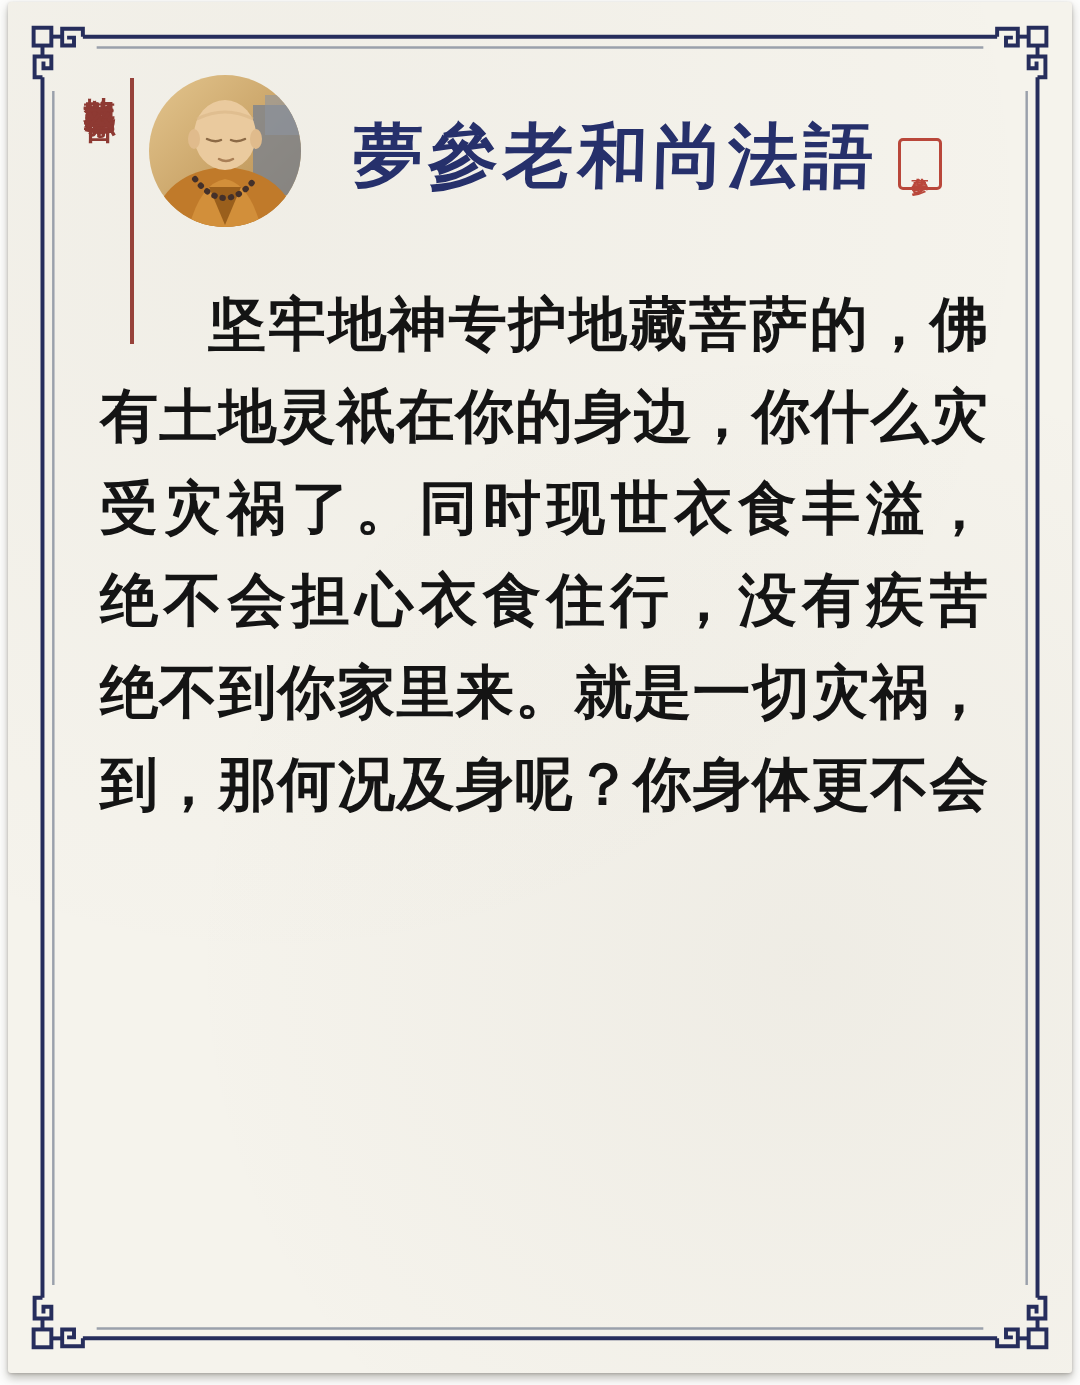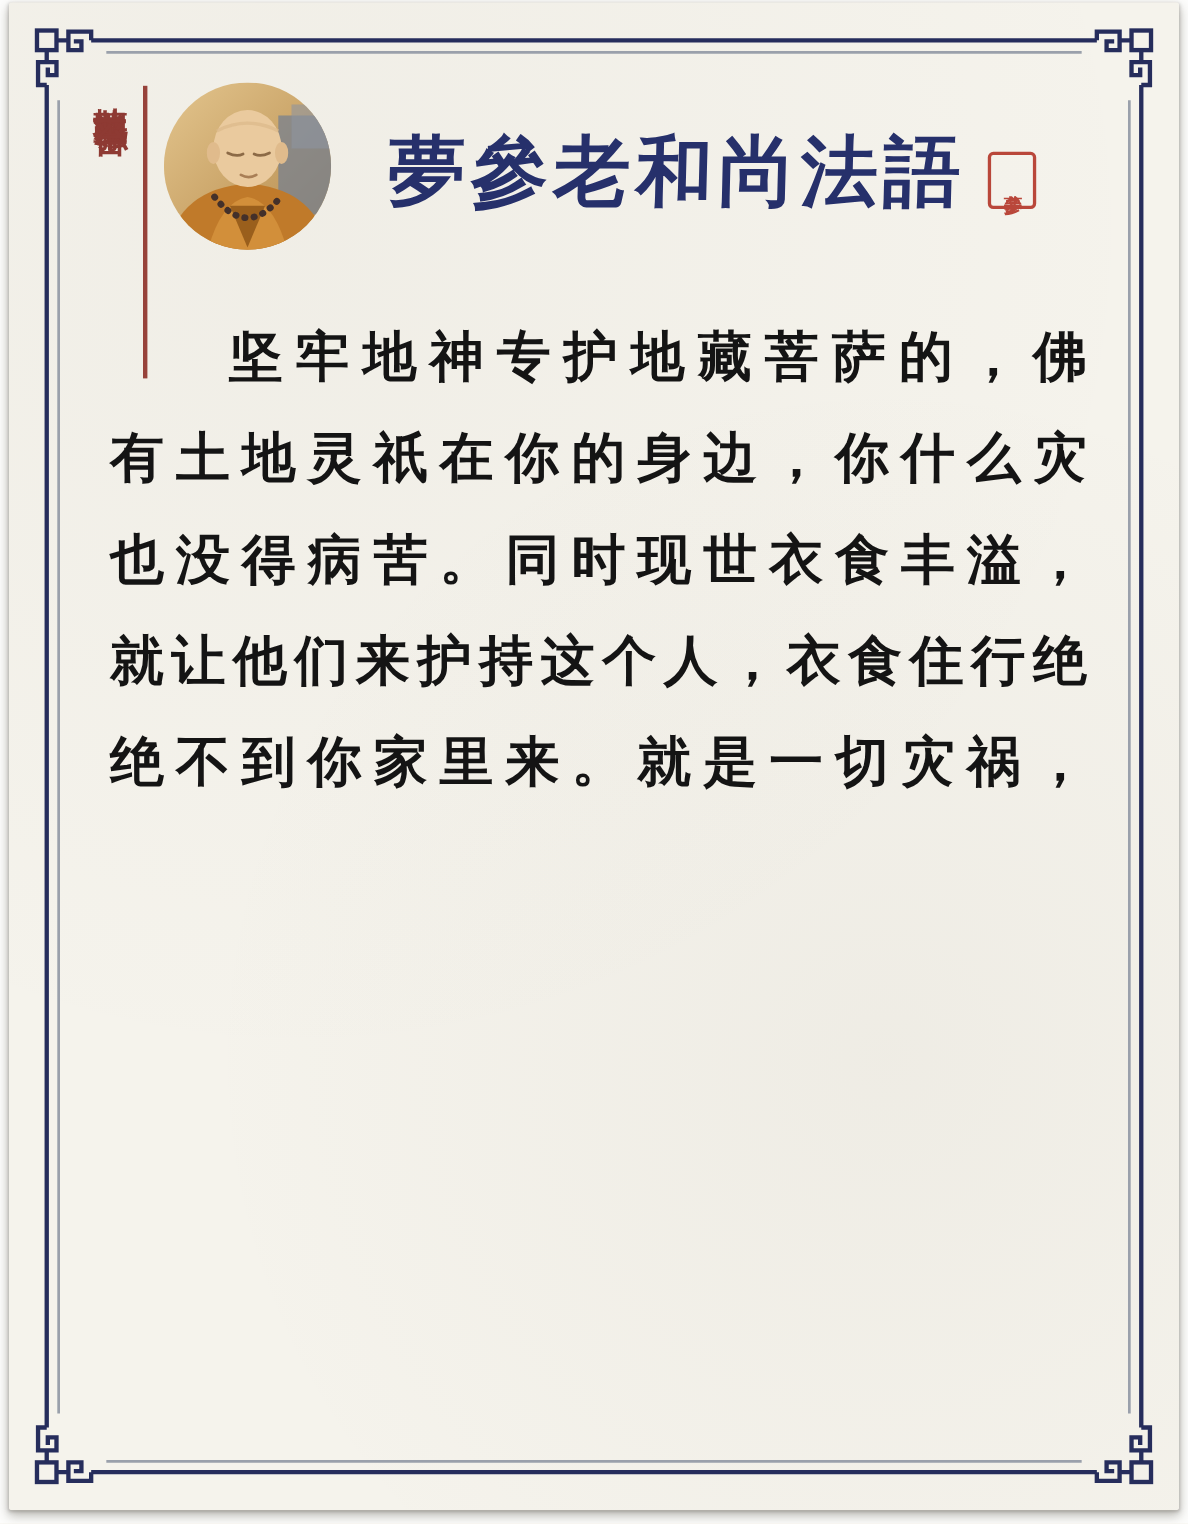--- a/index.html
+++ b/index.html
@@ -47,21 +47,21 @@
     writing-mode:vertical-rl;text-orientation:upright;
     font-size:17px;font-weight:700;line-height:19px;letter-spacing:0;
     opacity:.92;
   }
   
   .body-text{
     position:absolute;left:92px;top:276px;width:888px;
     color:#141414;
   }
   .quote-line{
-    font-size:49px;height:92px;line-height:92px;
+    font-size:58px;height:92px;line-height:92px;
     text-align:justify;text-align-last:justify;
     font-weight:600;
     white-space:nowrap;
   }
   .quote-line.first{padding-left:108px;}
   .quote-line.last{text-align-last:left;}
 </style>
 </head>
 <body>
 
@@ -138,18 +138,19 @@
 
   <div class="page-title" style="color:#26306b;">夢參老和尚法語</div>
 
   <div class="seal" style="color:#b5392c;">
     <span>夢參</span>
   </div>
 
   <div class="body-text">
     <div class="quote-line first">坚牢地神专护地藏菩萨的，佛</div>
     <div class="quote-line">有土地灵祇在你的身边，你什么灾</div>
-    <div class="quote-line">也没得病苦。同时现世衣食丰溢，</div>
-    <div class="quote-line">就让他们来护持这个人，衣食住行绝</div>
+    <div class="quote-line">受灾祸了。同时现世衣食丰溢，</div>
+    <div class="quote-line">绝不会担心衣食住行，没有疾苦</div>
     <div class="quote-line">绝不到你家里来。就是一切灾祸，</div>
+    <div class="quote-line">到，那何况及身呢？你身体更不会</div>
   </div>
 
 </div>
 
 </body></html>

